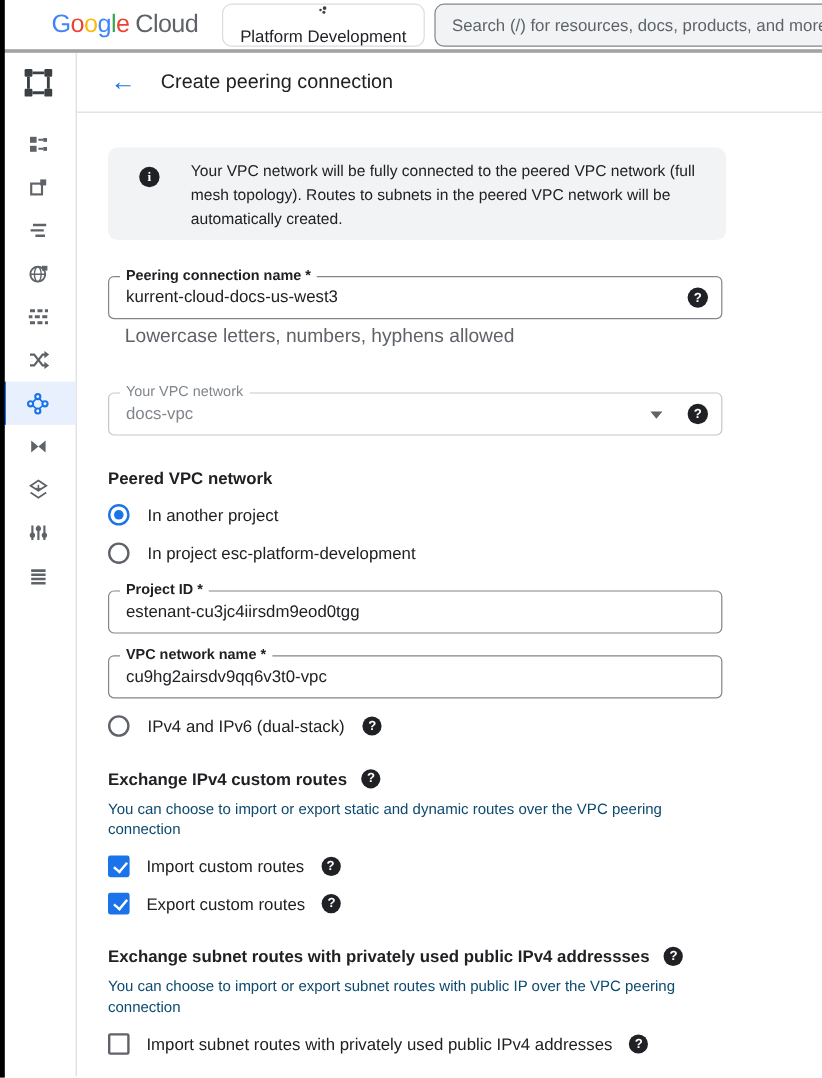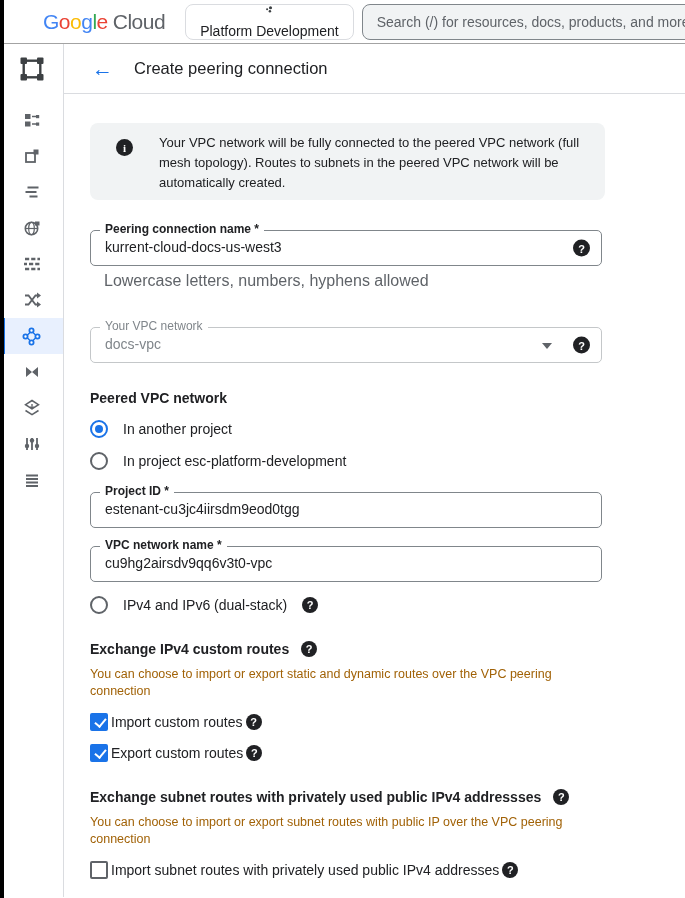--- a/index.html
+++ b/index.html
@@ -1,21 +1,21 @@
 <!DOCTYPE html>
 <html><head>
 <meta charset="utf-8">
 <style>
   * { margin:0; padding:0; box-sizing:border-box; }
   html,body { width:685px; height:898px; overflow:hidden; background:#fff;
     font-family:"Liberation Sans","DejaVu Sans",sans-serif; color:#202124; }
   .left-strip { position:absolute; left:0; top:0; width:4px; height:898px; background:#000; z-index:50; }
 
   
-  .topbar { height:44px; display:flex; align-items:center; padding-left:24px; border-bottom:1px solid #a3a3a3; position:relative; }
+  .topbar { height:44px; display:flex; align-items:center; padding-left:24px; border-bottom:3px solid #a3a3a3; position:relative; }
   .hamburger { width:22px; display:flex; flex-direction:column; gap:5px; cursor:pointer; }
   .hamburger span { display:block; height:2px; background:#444746; border-radius:1px; }
   .logo { margin-left:19px; font-size:21px; letter-spacing:-0.5px; display:flex; align-items:center; cursor:pointer; }
   .logo .cloud { color:#5f6368; margin-left:5px; }
   .project-btn { margin-left:20px; height:36px; display:flex; align-items:center; gap:10px;
     border:1px solid #dadce0; border-radius:8px; padding:0 14px; background:#fff; font-size:14px; color:#202124; cursor:pointer; white-space:nowrap;flex-direction:column; }
   .search-box { margin-left:8px; height:36px; width:400px; flex-shrink:0; background:#f1f3f4;
     border:1px solid #80868b; border-radius:8px; display:flex; align-items:center; padding-left:14px;
     font-size:14px; color:#5f6368; white-space:nowrap; overflow:hidden; }
 
@@ -54,30 +54,30 @@
   .field.disabled { border-color:#c4c7c9; }
   .field.disabled .field-label { color:#80868b; font-weight:400; }
   .field.disabled .field-value { color:#80868b; }
   .caret { position:absolute; right:49px; top:15px; width:0; height:0;
     border-left:5px solid transparent; border-right:5px solid transparent; border-top:6px solid #5f6368; cursor:pointer; }
 
   .mt30 { margin-top:30px; } .mt26 { margin-top:37px; } .mt22 { margin-top:22px; } .mt18 { margin-top:18px; }
 
   
   .section-heading { display:flex; align-items:center; gap:12px; font-size:14px; font-weight:700; color:#202124; margin-top:27px; }
-  .desc { font-size:12.5px; color:#a16207; line-height:17px; margin-top:9px; max-width:508px; }
+  .desc { font-size:12.5px; color:#0c4a6e; line-height:17px; margin-top:9px; max-width:508px; }
 
   
   .radio-row { display:flex; align-items:center; gap:15px; margin-top:14px; font-size:14px; color:#202124; cursor:pointer; }
   .radio { width:18px; height:18px; border:2px solid #5f6368; border-radius:50%; position:relative; flex-shrink:0; background:#fff; }
   .radio.on { border-color:#1a73e8; }
   .radio.on::after { content:''; position:absolute; left:3px; top:3px; width:8px; height:8px; border-radius:50%; background:#1a73e8; }
 
   
-  .check-row { display:flex; align-items:center; gap:3px; margin-top:13px; font-size:14px; color:#202124; cursor:pointer; }
+  .check-row { display:flex; align-items:center; gap:14px; margin-top:13px; font-size:14px; color:#202124; cursor:pointer; }
   .checkbox { width:18px; height:18px; border:2px solid #5f6368; border-radius:2px; position:relative; flex-shrink:0; background:#fff; }
   .checkbox.on { background:#1a73e8; border-color:#1a73e8; }
   .checkbox.on::after { content:''; position:absolute; left:4.5px; top:1px; width:5px; height:9px;
     border:solid #fff; border-width:0 2px 2px 0; transform:rotate(40deg); }
 </style>
 </head>
 <body>
 
 <div class="left-strip"></div>
 

